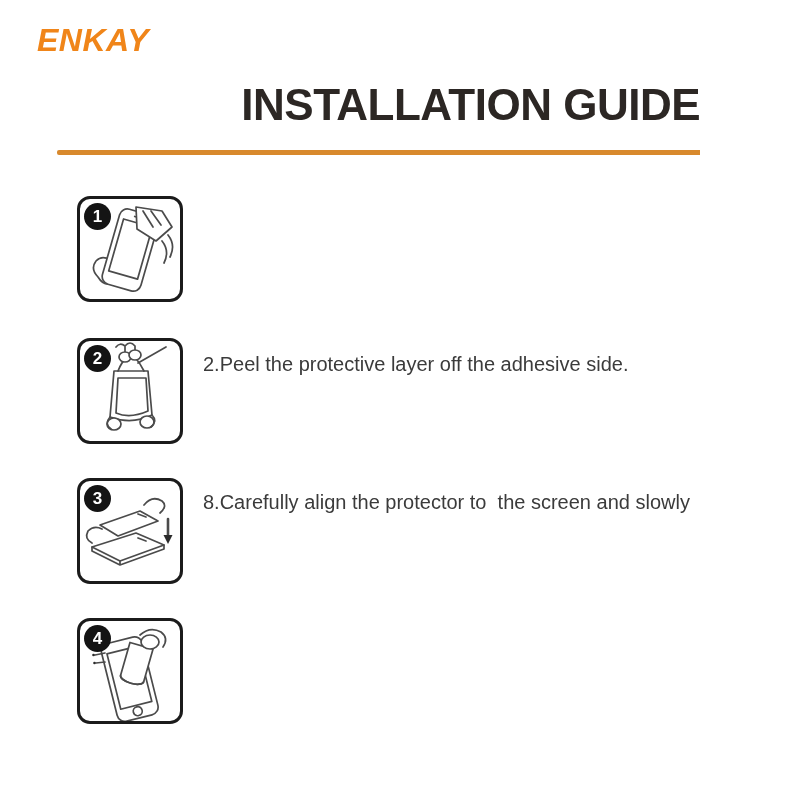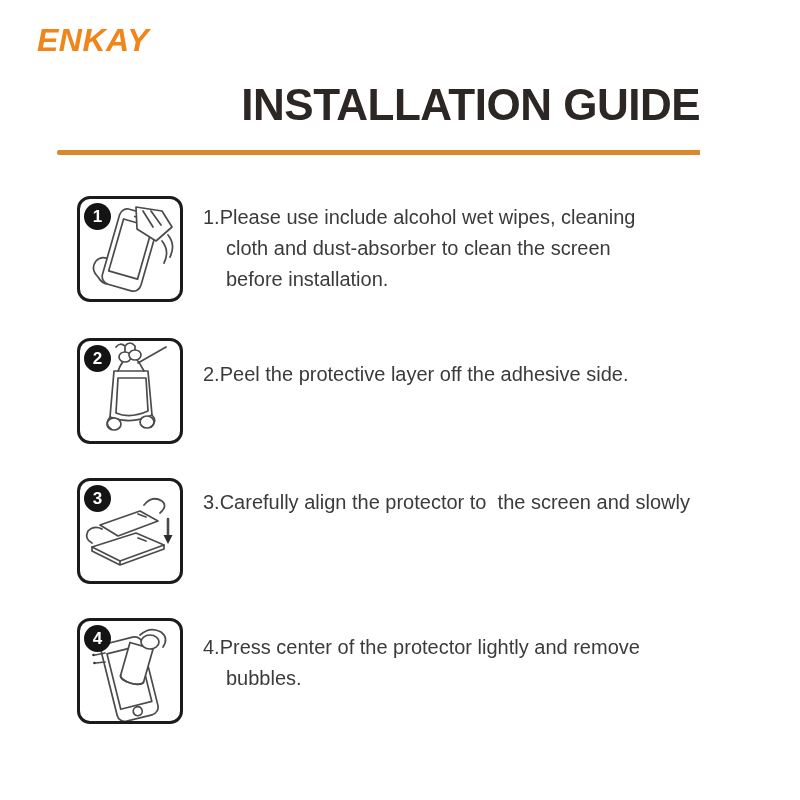--- a/index.html
+++ b/index.html
@@ -31,21 +31,21 @@
   .badge {
     position:absolute; left:4px; top:4px; width:27px; height:27px; border-radius:50%;
     background:var(--color-badge-bg,#141414); color:#ffffff; z-index:2;
     display:flex; align-items:center; justify-content:center;
     font-size:17px; font-weight:bold;
   }
   .text {
     position:absolute; left:203px; width:570px;
     font-size:20px; line-height:31px; color:var(--color-text-color,#3B3B3B);
   }
-  .s1 .text { top:6px; } .s2 .text { top:11px;margin-top:10px; } .s3 .text { top:9px; } .s4 .text { top:14px; }
+  .s1 .text { top:6px; } .s2 .text { top:11px; } .s3 .text { top:9px; } .s4 .text { top:14px; }
   .line { white-space:pre-wrap; }
   .line.cont { padding-left:23px; }
   .art { stroke:#4b4b4b; fill:none; stroke-width:1.7; stroke-linecap:round; stroke-linejoin:round; }
   .artfill { stroke:#4b4b4b; fill:#ffffff; stroke-width:1.7; stroke-linecap:round; stroke-linejoin:round; }
   .artsolid { fill:#2b2b2b; stroke:none; }
 </style>
 </head>
 <body>
 
 <div class="page">
@@ -65,25 +65,20 @@
         <path class="artfill" d="M18,78 Q10,70 16,62 Q22,56 30,61 L39,70 Q41,80 33,84 Q24,88 18,78 Z"></path>
         <g transform="rotate(16 50 52)">
           <rect class="artfill" x="30" y="12" width="40" height="78" rx="8"></rect>
           <rect class="art" x="35" y="23" width="30" height="54"></rect>
           <line class="art" x1="45" y1="17.5" x2="55" y2="17.5"></line>
         </g>
         <path class="art" d="M88,36 Q96,46 90,58 M82,42 Q90,52 84,64"></path>
         <path class="artfill" d="M56,8 L82,12 L92,28 L76,42 L57,30 Z"></path>
         <path class="art" d="M63,12 L73,28 M71,12 L81,26"></path>
       </svg>
-    </div>
-    <div class="text">
-      <div class="line">1.Please use include alcohol wet wipes, cleaning</div>
-      <div class="line cont">cloth and dust-absorber to clean the screen</div>
-      <div class="line cont">before installation.</div>
     </div>
   </div>
 
   <div class="step s2">
     <div class="illus">
       <span class="badge">
           <span>2</span>
         </span>
       <svg viewBox="0 0 100 100">
         <path class="art" d="M86,6 L58,22"></path>
@@ -114,21 +109,21 @@
         <path class="art" d="M12,66 L12,70 L40,84 L84,68 L84,64 M40,80 L40,84"></path>
         <path class="art" d="M58,57 L66,60"></path>
         <path class="art" d="M64,24 Q72,14 82,20 Q88,25 80,32"></path>
         <path class="artfill" d="M20,44 L60,30 L78,40 L38,55 Z"></path>
         <path class="art" d="M58,33 L66,36"></path>
         <line class="art" x1="88" y1="38" x2="88" y2="56" style="stroke-width:2.6"></line>
         <polygon class="artsolid" points="83.5,54 92.5,54 88,63"></polygon>
       </svg>
     </div>
     <div class="text">
-      <div class="line">3.Carefully align the protector to  the screen and slowly</div>
+      <div class="line">8.Carefully align the protector to  the screen and slowly</div>
     </div>
   </div>
 
   <div class="step s4">
     <div class="illus">
       <span class="badge">
           <span>4</span>
         </span>
       <svg viewBox="0 0 100 100">
         <g transform="rotate(-14 50 55)">
@@ -141,19 +136,15 @@
         <circle class="artsolid" cx="13.5" cy="34" r="1.3"></circle>
         <circle class="artsolid" cx="14.5" cy="42" r="1.3"></circle>
         <g transform="rotate(16 56 44)">
           <path class="artfill" d="M44,24 L68,24 L68,58 A12,5 0 0 1 44,58 Z"></path>
           <path class="art" d="M44,58 A12,5 0 0 0 68,58"></path>
         </g>
         <path class="art" d="M60,14 Q70,5 81,11 Q89,17 83,26"></path>
         <ellipse class="artfill" cx="70" cy="21" rx="9" ry="7"></ellipse>
       </svg>
     </div>
-    <div class="text">
-      <div class="line">4.Press center of the protector lightly and remove</div>
-      <div class="line cont">bubbles.</div>
-    </div>
   </div>
 
 </div>
 
 </body></html>

